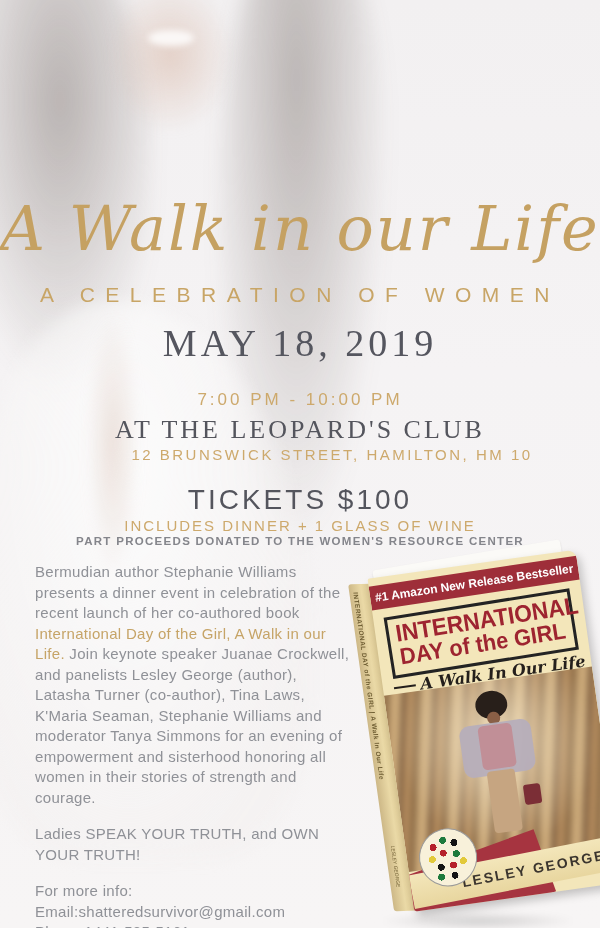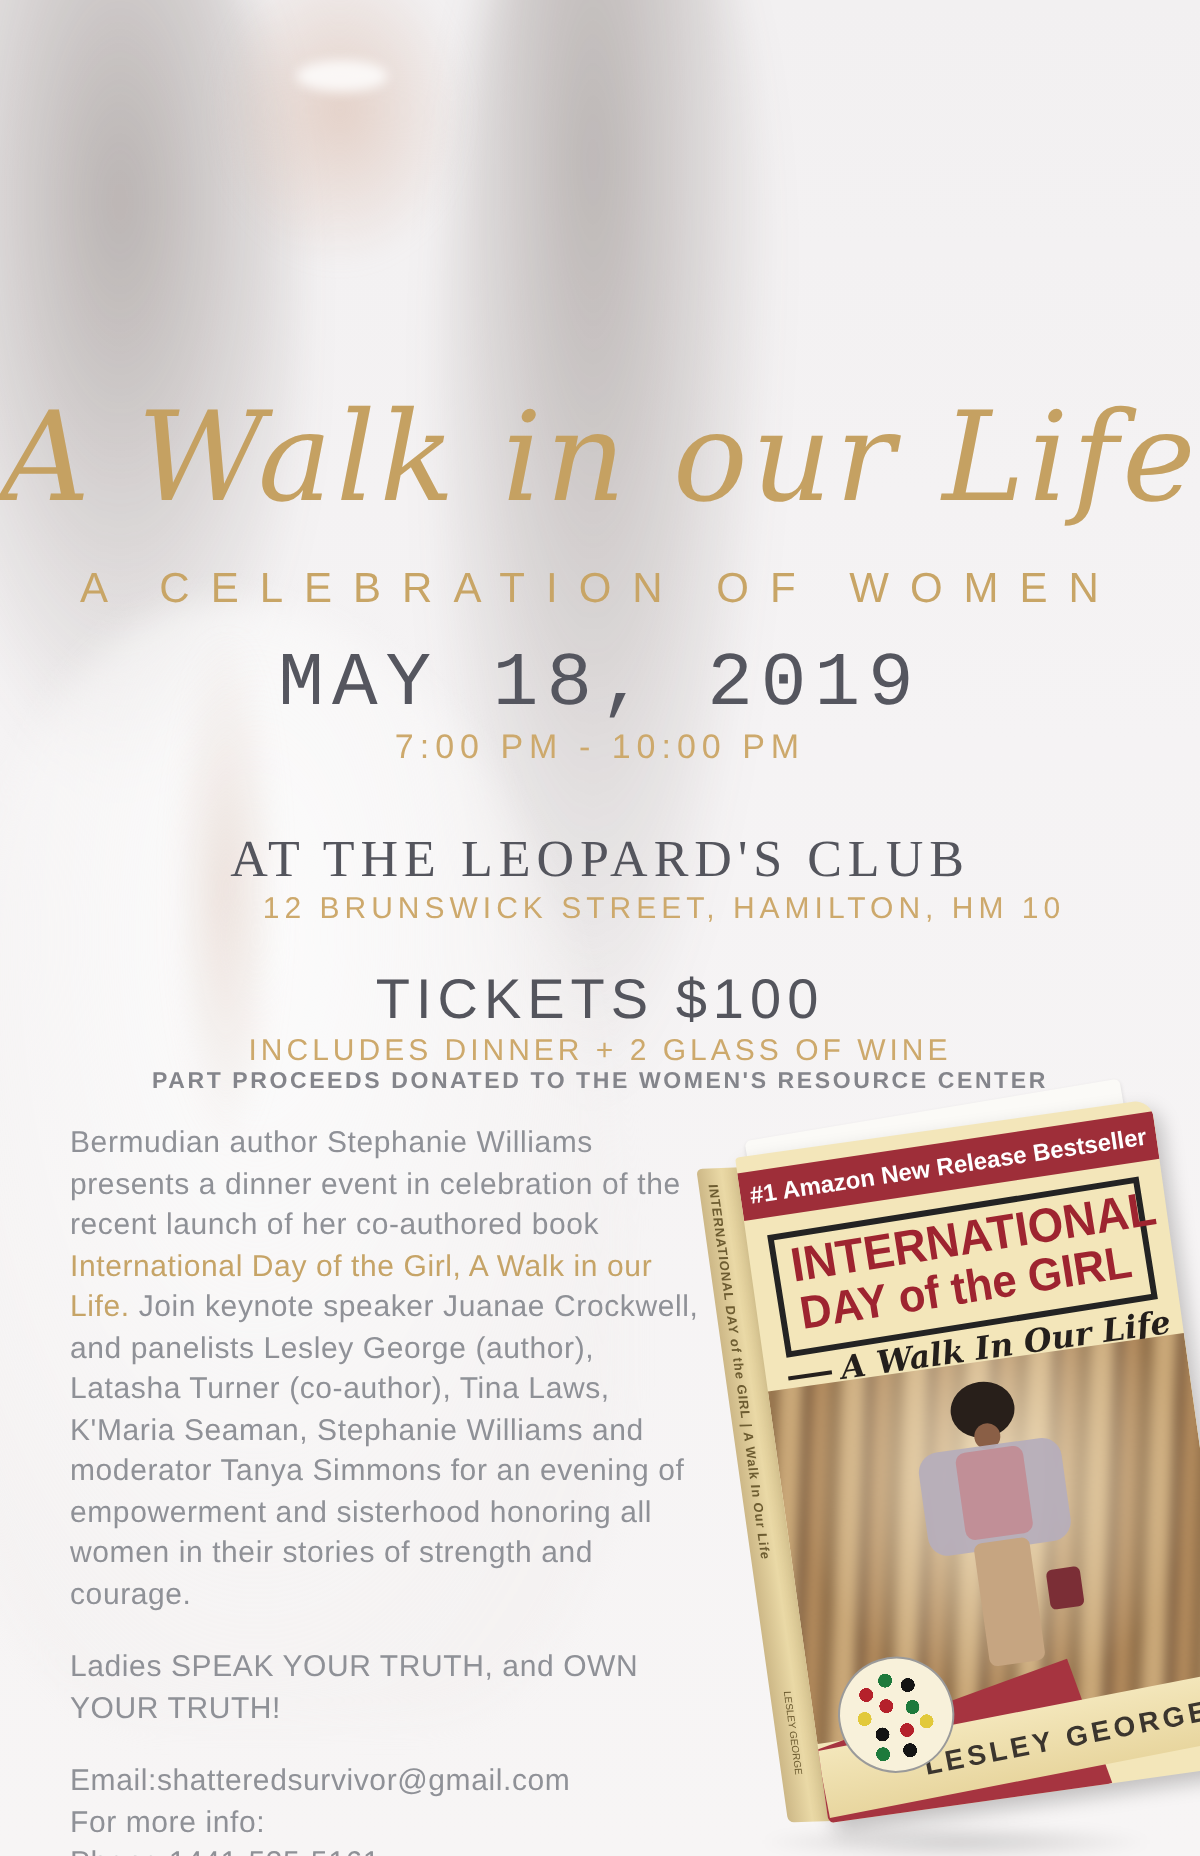--- a/index.html
+++ b/index.html
@@ -21,22 +21,22 @@
   .dress{left:-20px;top:300px;width:330px;height:560px;border-radius:40% 60% 30% 30%;
     background:radial-gradient(ellipse at 45% 30%,rgba(252,252,252,.9),rgba(240,236,235,.25) 75%);filter:blur(8px);}
   .arm{left:88px;top:320px;width:50px;height:250px;border-radius:40%;
     background:radial-gradient(ellipse,rgba(214,188,174,.4),rgba(214,188,174,0) 75%);filter:blur(6px);}
 
   
   .ctr{position:absolute;left:0;width:100%;text-align:center;}
   .title-script{top:192px;font-family:"DejaVu Serif",serif;font-style:italic;
     font-size:62px;color:#c5a162;letter-spacing:2px;}
   .subtitle{top:283px;font-size:21px;letter-spacing:10.5px;color:#c8a566;font-weight:400;}
-  .date{top:321px;font-family:Liberation Mono, monospace;font-size:38px;letter-spacing:4px;color:#55565f;}
-  .time{top:364px;font-size:17px;letter-spacing:3px;color:#cda96c;}
+  .date{top:321px;font-family:Liberation Serif, serif;font-size:38px;letter-spacing:4px;color:#55565f;}
+  .time{top:390px;font-size:17px;letter-spacing:3px;color:#cda96c;}
   .venue{top:415px;font-family:"Liberation Serif",serif;font-size:26px;letter-spacing:3px;color:#54555d;}
   .address{top:446px;font-size:15px;letter-spacing:2.5px;color:#cda96c;margin-left:32px;}
   .tickets{top:484px;font-family:Liberation Sans, sans-serif;font-size:28px;letter-spacing:3px;color:#54555d;}
   .tickets-note{top:517px;font-size:15px;letter-spacing:2px;color:#cda96c;}
   .proceeds{top:535px;font-size:11.5px;letter-spacing:1.3px;color:#84858b;font-weight:bold;}
 
   
   .body-col{position:absolute;left:35px;top:562px;width:322px;
     font-size:15px;line-height:20.5px;letter-spacing:.3px;color:#8f9197;}
   .body-col p{margin:0 0 16px 0;}
@@ -115,29 +115,29 @@
   <div class="bg-layer dress"></div>
   <div class="bg-layer arm"></div>
 
   <div class="ctr title-script">A Walk in our Life</div>
   <div class="ctr subtitle">A CELEBRATION OF WOMEN</div>
   <div class="ctr date">MAY 18, 2019</div>
   <div class="ctr time">7:00 PM - 10:00 PM</div>
   <div class="ctr venue">AT THE LEOPARD'S CLUB</div>
   <div class="ctr address">12 BRUNSWICK STREET, HAMILTON, HM 10</div>
   <div class="ctr tickets">TICKETS $100</div>
-  <div class="ctr tickets-note">INCLUDES DINNER + 2 GLASS OF WINE</div>
+  <div class="ctr tickets-note">INCLUDES DINNER + 1 GLASS OF WINE</div>
   <div class="ctr proceeds">PART PROCEEDS DONATED TO THE WOMEN'S RESOURCE CENTER</div>
 
   <div class="body-col">
     <p><span>Bermudian author Stephanie Williams presents a dinner event in celebration of the recent launch of her co-authored book </span><span class="gold">International Day of the Girl, A Walk in our Life.</span><span> Join keynote speaker Juanae Crockwell, and panelists Lesley George (author), Latasha Turner (co-author), Tina Laws, K'Maria Seaman, Stephanie Williams and moderator Tanya Simmons for an evening of empowerment and sisterhood honoring all women in their stories of strength and courage.</span></p>
     <p>Ladies SPEAK YOUR TRUTH, and OWN YOUR TRUTH!</p>
     <div>
+      <div>For more info:</div>
       <div>Email:shatteredsurvivor@gmail.com</div>
-      <div>For more info:</div>
       <div>Phone:1441-535-5161</div>
     </div>
   </div>
 
   <div class="book">
     <div class="book-shadow"></div>
     <div class="book-inner">
       <div class="pages-top"></div>
       <div class="spine">
         <div class="spine-text">INTERNATIONAL DAY of the GIRL | A Walk In Our Life</div>

